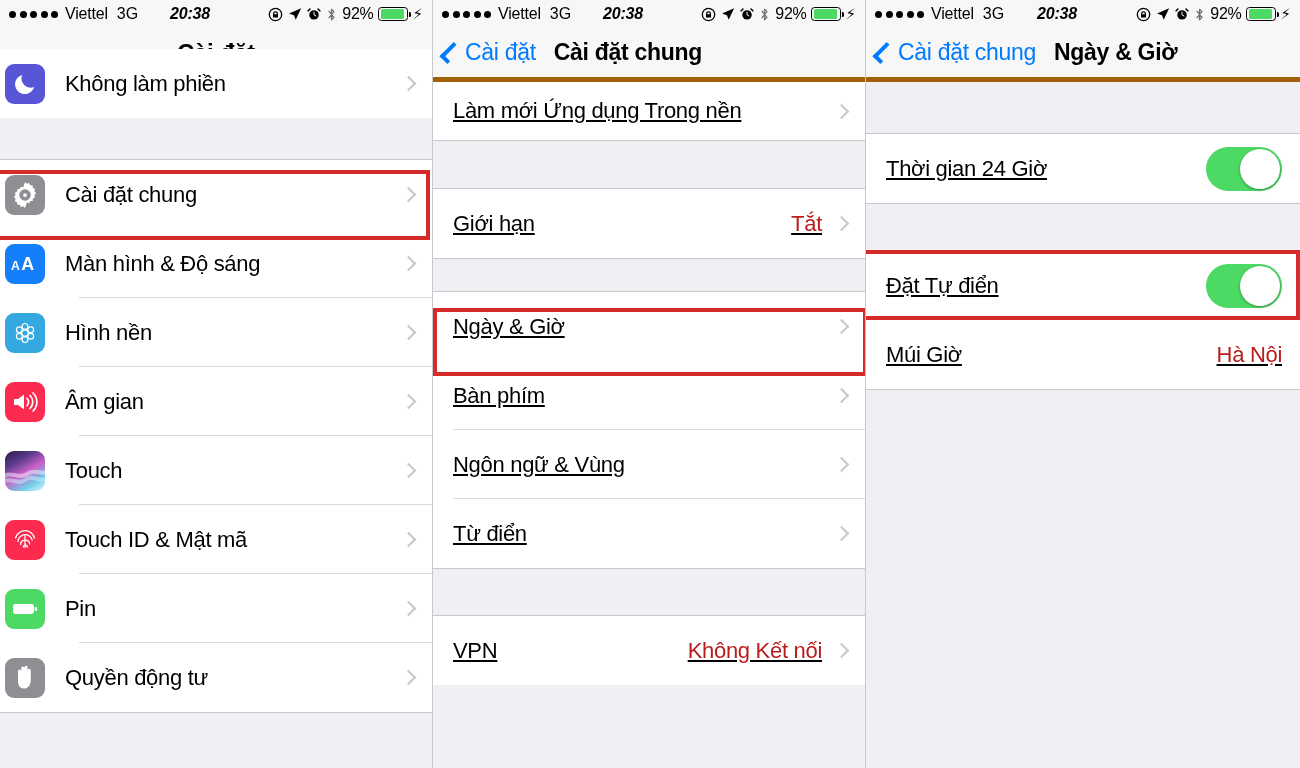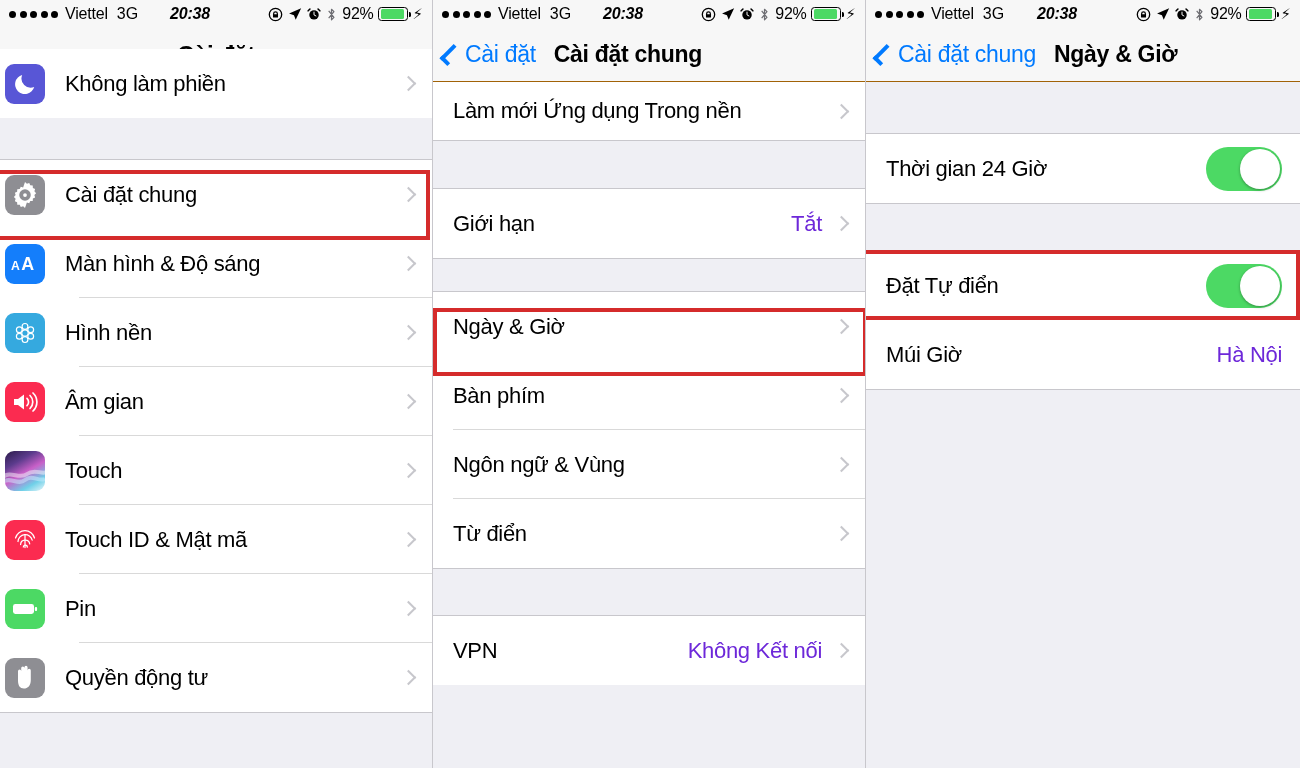--- a/index.html
+++ b/index.html
@@ -68,21 +68,21 @@
     width: 2.4px; height: 5px; background: #000;
     border-radius: 0 1.5px 1.5px 0;
   }
   .batt i { display: block; height: 100%; width: 92%; background: #4cd964; border-radius: 1.5px; }
   .bolt { font-size: 15px; font-weight: 700; margin-left: -1px; }
 
   
   .navbar {
     height: 54px;
     background: #f7f7f7;
-    border-bottom: 1px solid #a16207;
+    border-bottom: 5px solid #a16207;
     display: flex; align-items: center;
     position: relative;
     padding: 0 12px;
   }
   .nav-title-center {
     position: absolute; left: 0; right: 0; text-align: center;
     font-size: 24px; font-weight: 700; color: #000;
     letter-spacing: -0.3px;
   }
   .back {
@@ -113,37 +113,37 @@
     height: 69px;
     padding-left: 5px;
     position: relative;
     cursor: pointer;
   }
   .row.sep::after {
     content: ""; position: absolute; left: 79px; right: 0; bottom: 0;
     height: 1px; background: #d9d9d9;
   }
   .row.sep-full::after { left: 16px; }
-  .row.noicon { padding-left: 20px; }
+  .row.noicon { padding-left: 20px; text-decoration: underline; }
   .row.noicon.sep::after { left: 20px; }
 
   .icon-box {
     width: 40px; height: 40px; border-radius: 9px;
     flex: 0 0 40px;
     margin-right: 20px;
     display: flex; align-items: center; justify-content: center;
     overflow: hidden;
   }
   .label {
     font-size: 22px; color: #000; letter-spacing: -0.3px;
     white-space: nowrap;
   }
   .value {
     margin-left: auto;
-    font-size: 22px; color: #6d28d9; letter-spacing: -0.3px;
+    font-size: 22px; color: #b91c1c; letter-spacing: -0.3px;
     white-space: nowrap;
   }
   .chev {
     margin-left: auto;
     flex: 0 0 auto;
     width: 11px; height: 11px;
     border-top: 2.4px solid #c7c7cc; border-right: 2.4px solid #c7c7cc;
     transform: rotate(45deg);
     margin-right: 18px;
   }

